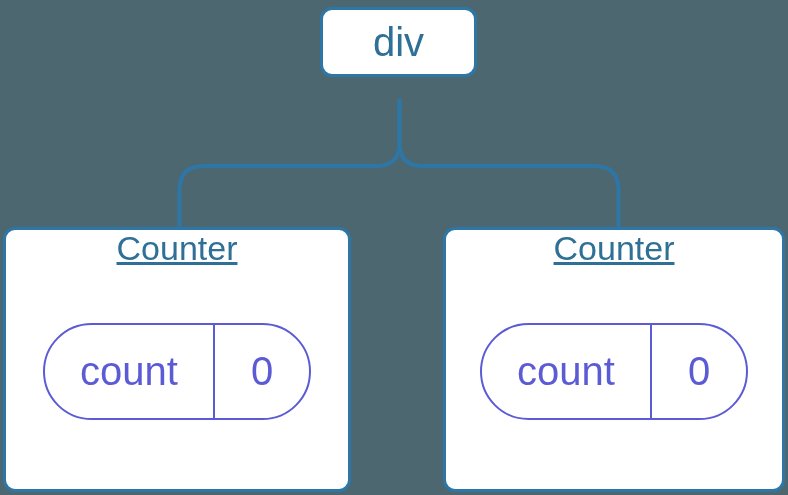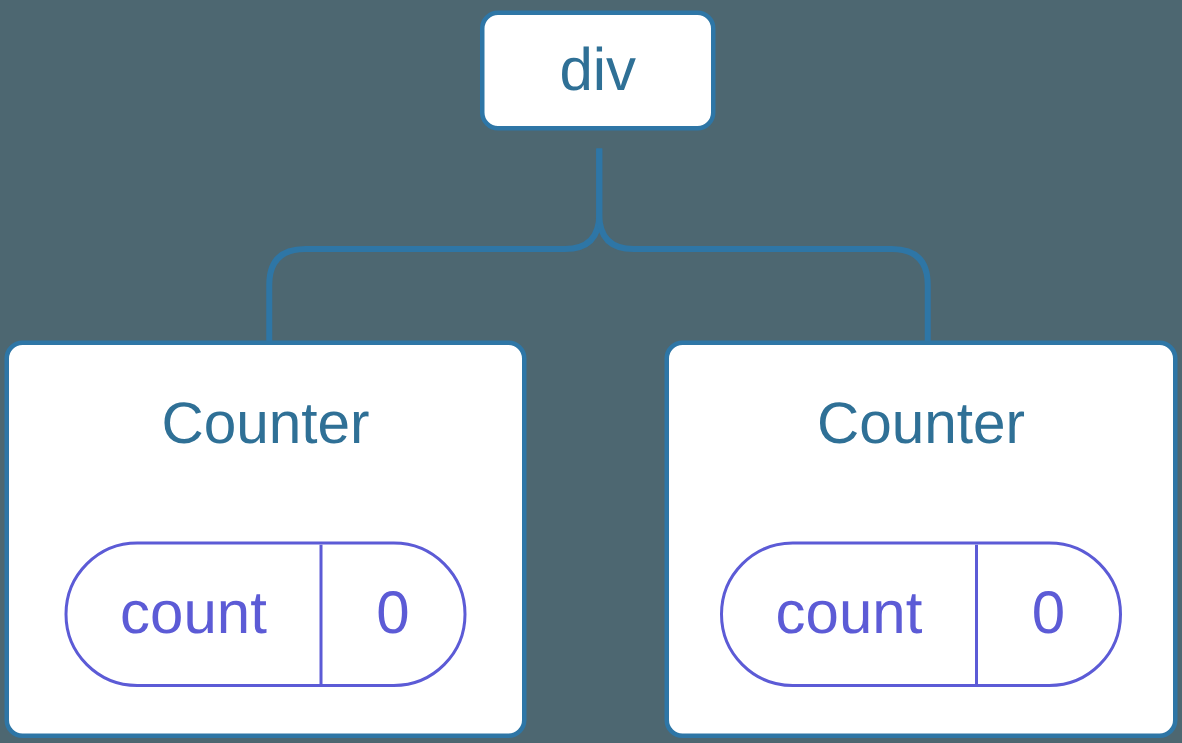--- a/index.html
+++ b/index.html
@@ -30,43 +30,43 @@
     stroke-width: 4;
   }
   .node {
     position: absolute;
     background: var(--node-fill);
     border: 3px solid var(--node-border);
     border-radius: 12px;
   }
   .root-node {
     left: 320px; top: 7px;
-    width: 157px; height: 80px;
+    width: 157px; height: 70px;
     display: flex;
     align-items: center;
     justify-content: center;
     font-size: 40px;
     font-weight: 500;
     color: var(--node-text);
   }
   .counter-card {
     top: 227px;
     height: 265px;
     display: flex;
     flex-direction: column;
     align-items: center;
   }
   .counter-card.left  { left: 3px;   width: 348px; }
   .counter-card.right { left: 443px; width: 342px; }
   .card-title {
-    margin-top: 32px;
-    font-size: 39px;
+    font-size: 34px;
     font-weight: 500;
     color: var(--node-text);
     line-height: 1.1;
+    text-decoration: underline;
   }
   .state-pill {
     margin-top: 56px;
     width: 268px;
     height: 97px;
     border: 2px solid var(--state);
     border-radius: 50px;
     display: flex;
     align-items: stretch;
     color: var(--state);

